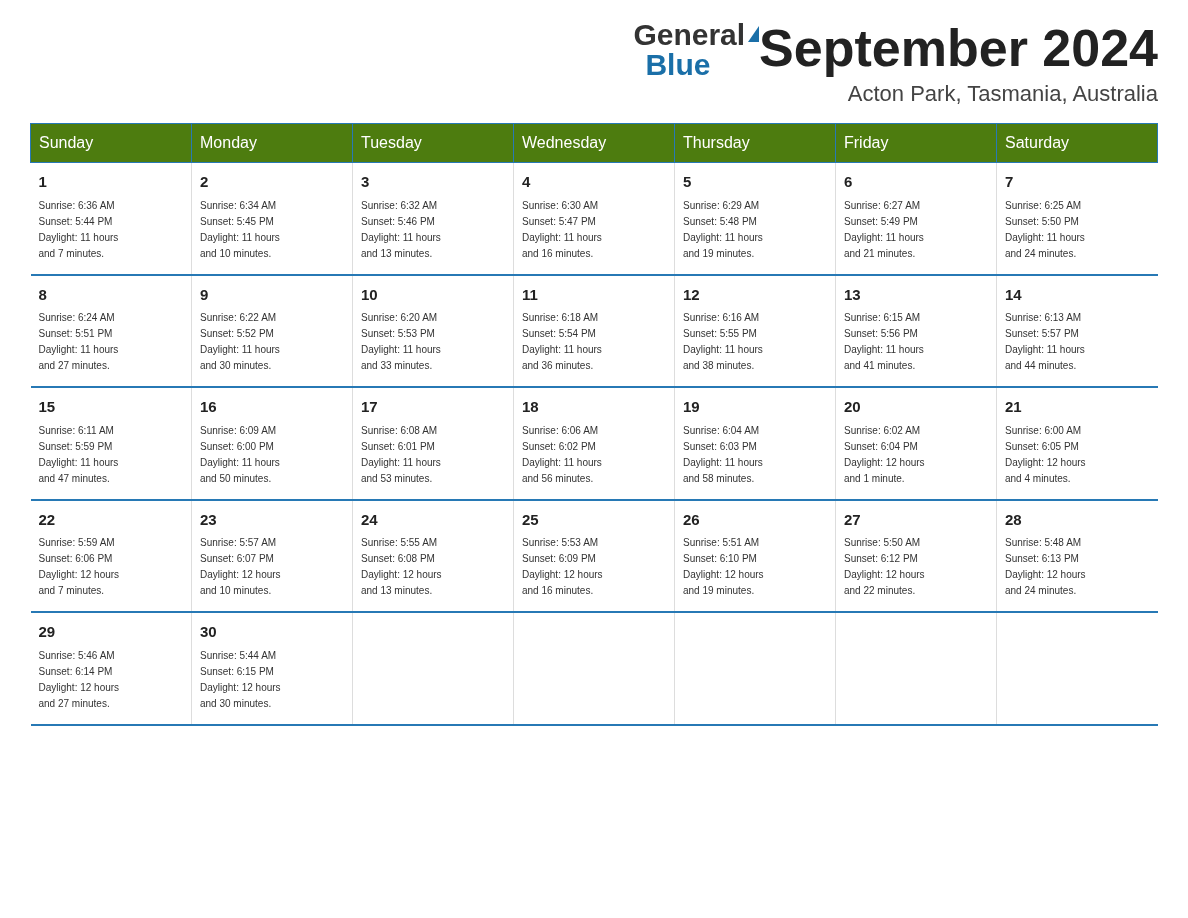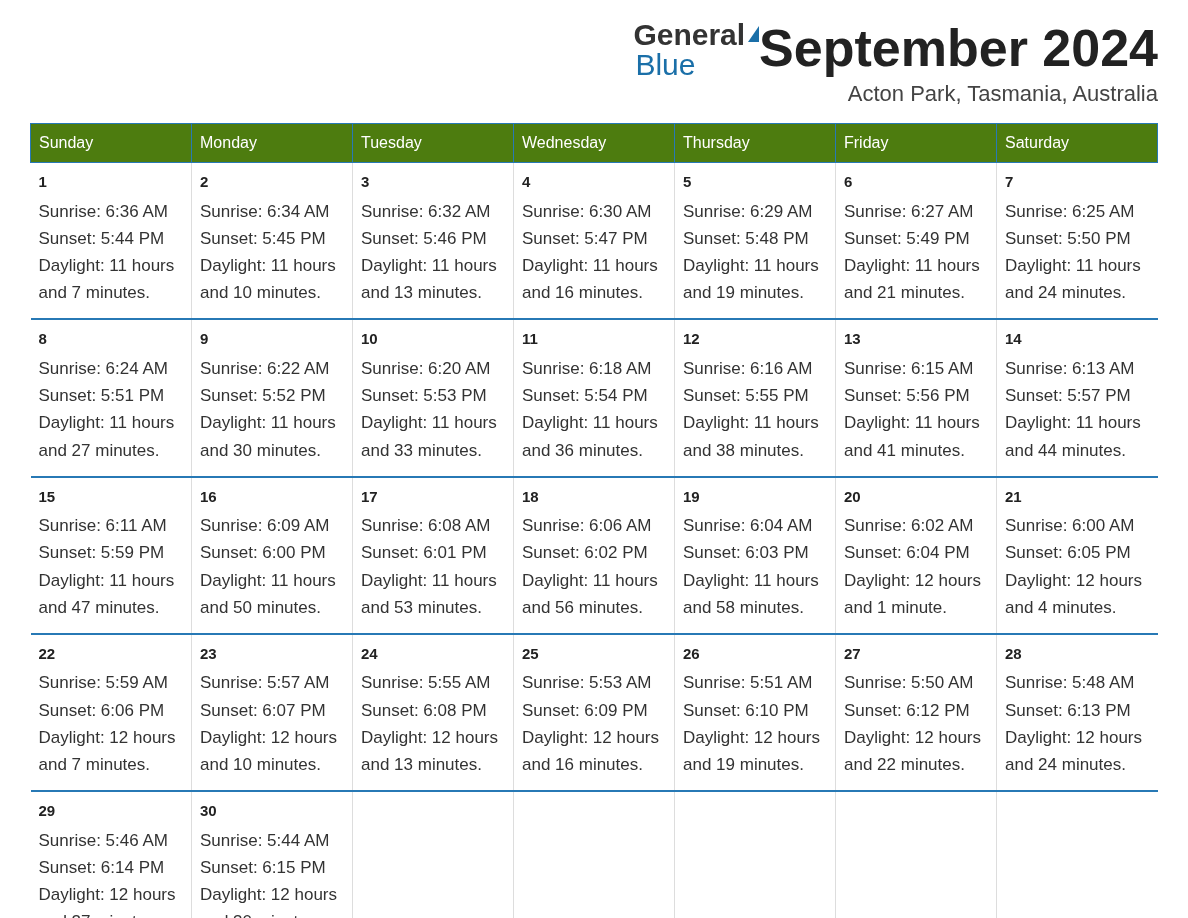--- a/index.html
+++ b/index.html
@@ -79,41 +79,41 @@
     tbody td:last-child {
       border-right: none;
     }
     .day-number {
       font-size: 15px;
       font-weight: bold;
       margin-bottom: 4px;
       color: #222;
     }
     .day-info {
-      font-size: 17px;
+      font-size: 10px;
       color: #333;
       line-height: 1.6;
     }
     tbody tr:nth-child(odd) td {
       background: #fff;
     }
     tbody tr:nth-child(even) td {
       background: #fff;
     }
   </style>
 </head>
 <body>
 
 <div id="header">
   <div id="logo">
     <div style="display:flex; align-items:center;">
       <span id="logo-text-general" style="font-size:30px;font-weight:bold;color:#333;">General</span>
       <span style="display:inline-block;width:0;height:0;border-left:11px solid transparent;border-bottom:16px solid #1a6fa8;margin-left:3px;margin-bottom:2px;"></span>
     </div>
-    <span id="logo-text-blue" style="font-size:30px;font-weight:normal;color:#1a6fa8;margin-left:2px;">Blue</span>
+    <span id="logo-text-blue" style="font-size:30px;font-weight:bold;color:#1a6fa8;margin-left:12px;">Blue</span>
   </div>
   <div id="title-section">
     <div id="month-title">September 2024</div>
     <div id="location-title">Acton Park, Tasmania, Australia</div>
   </div>
 </div>
 
 <table>
   <thead>
     <tr>

